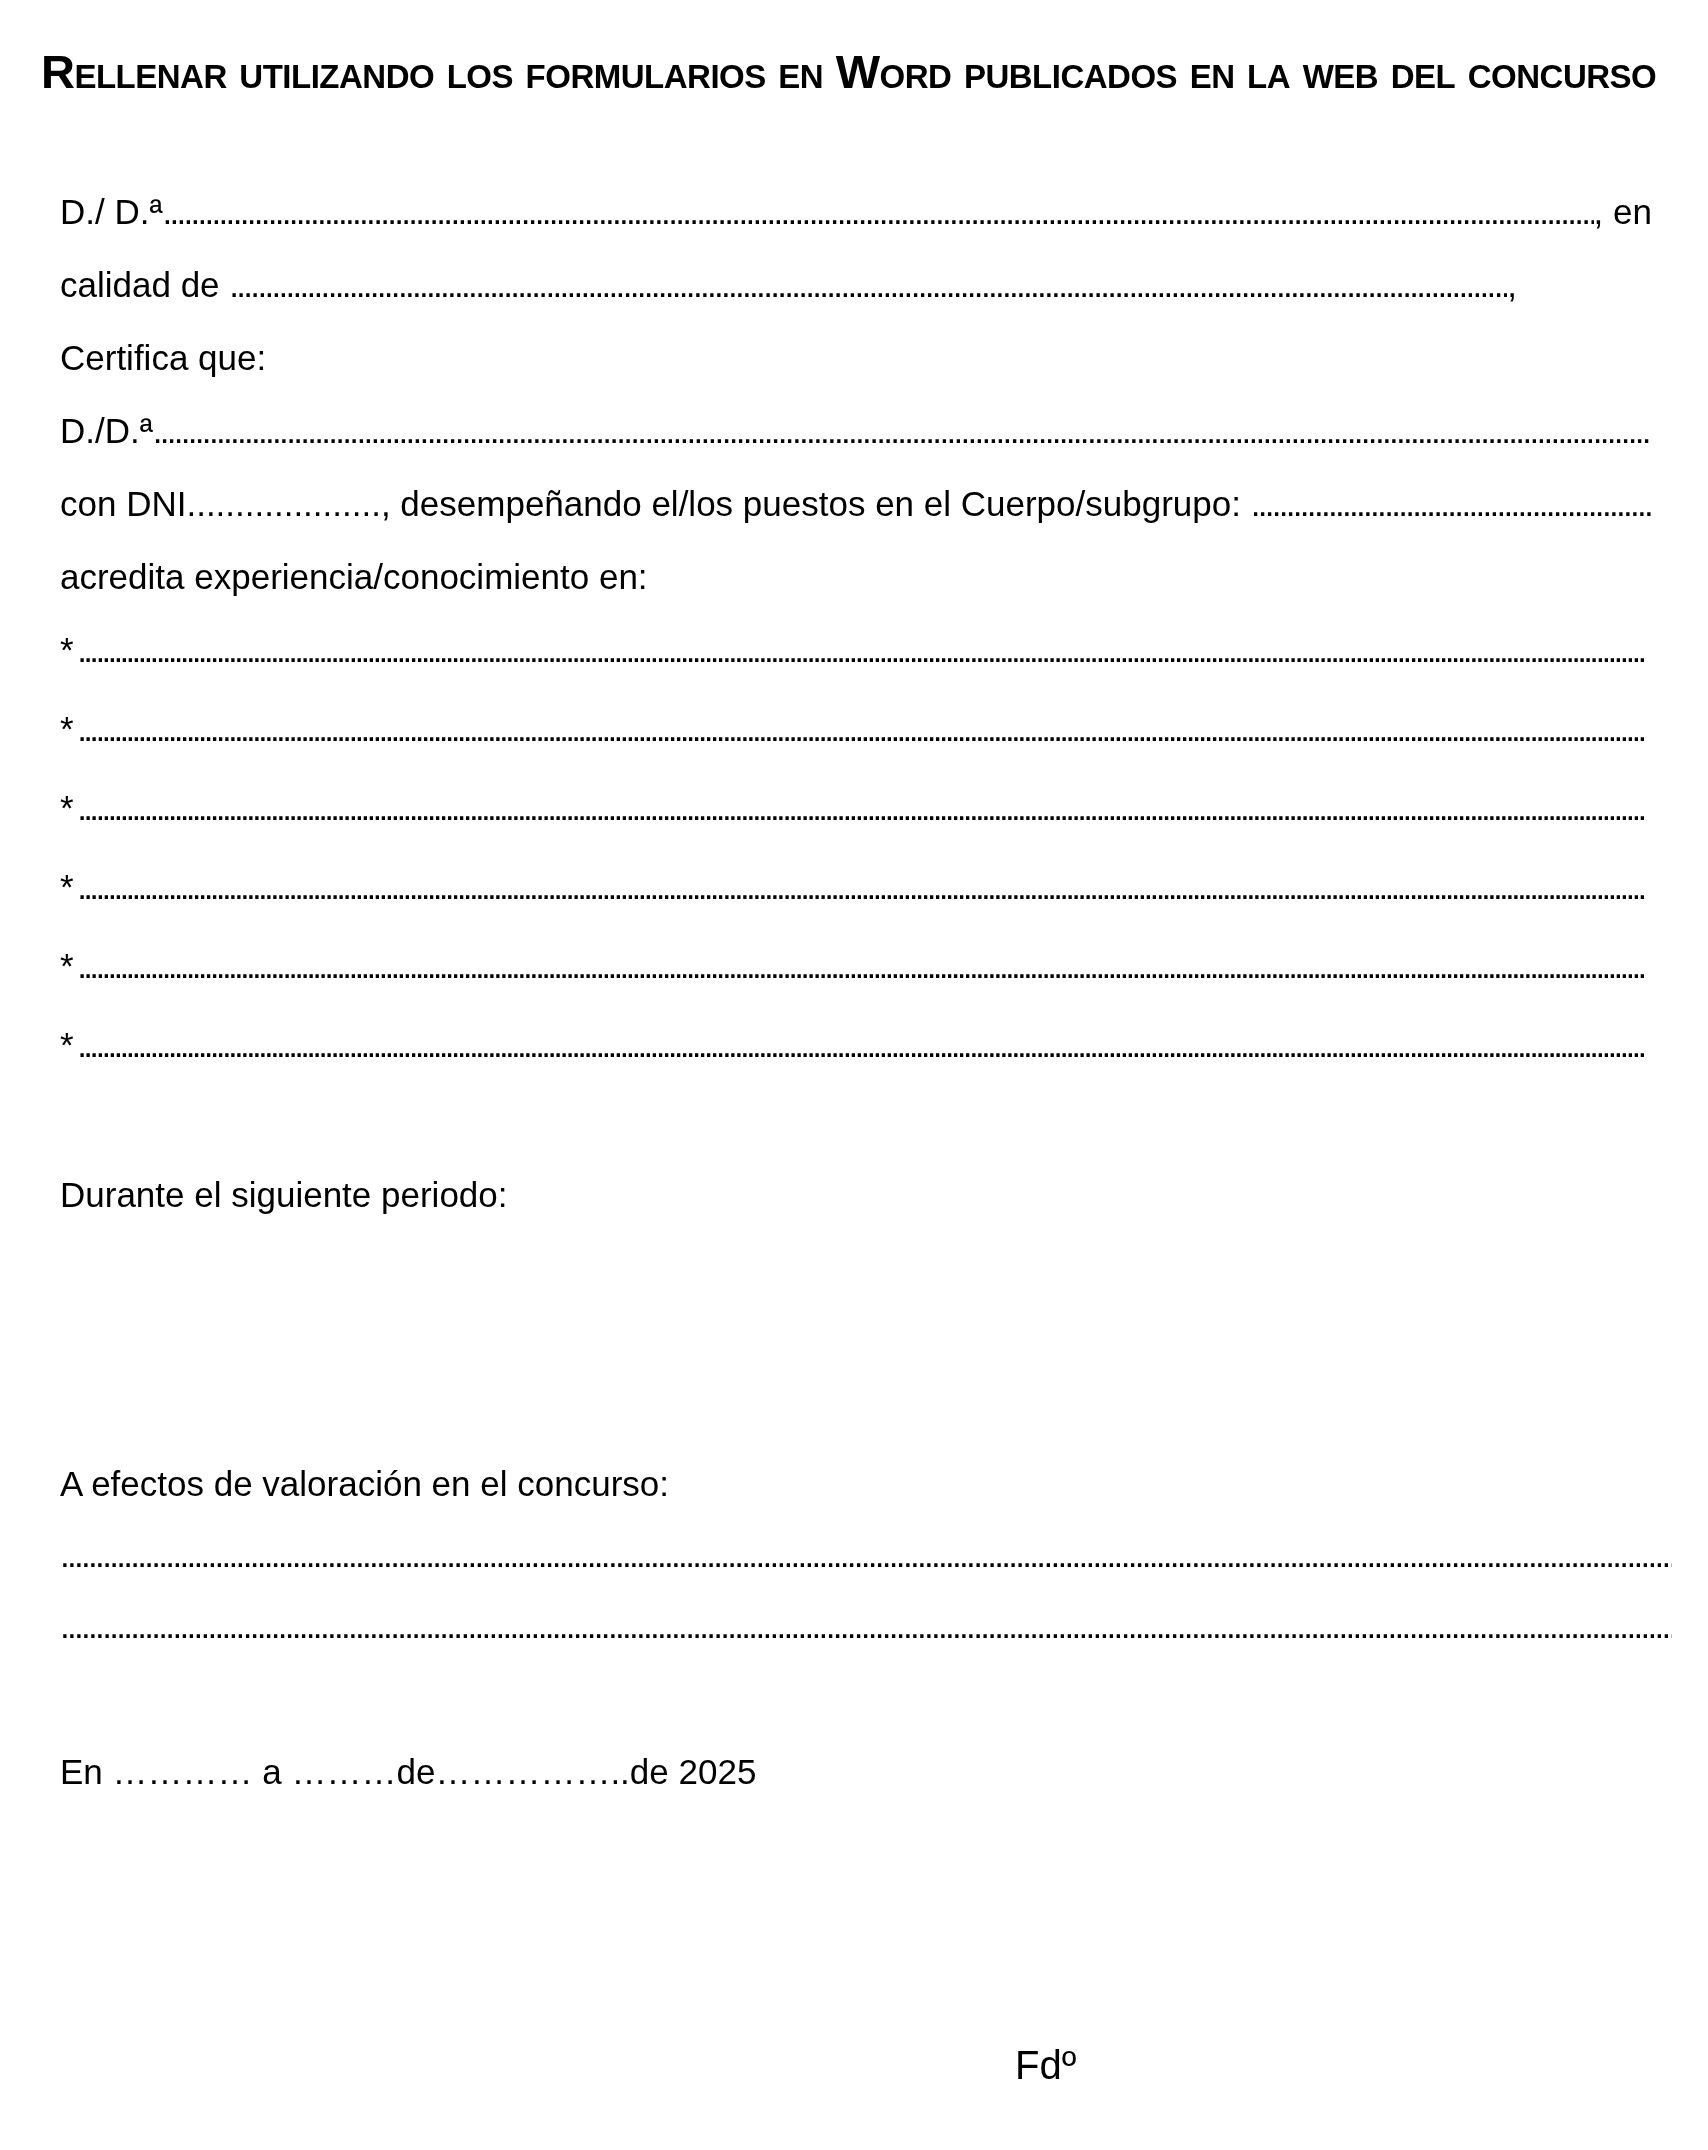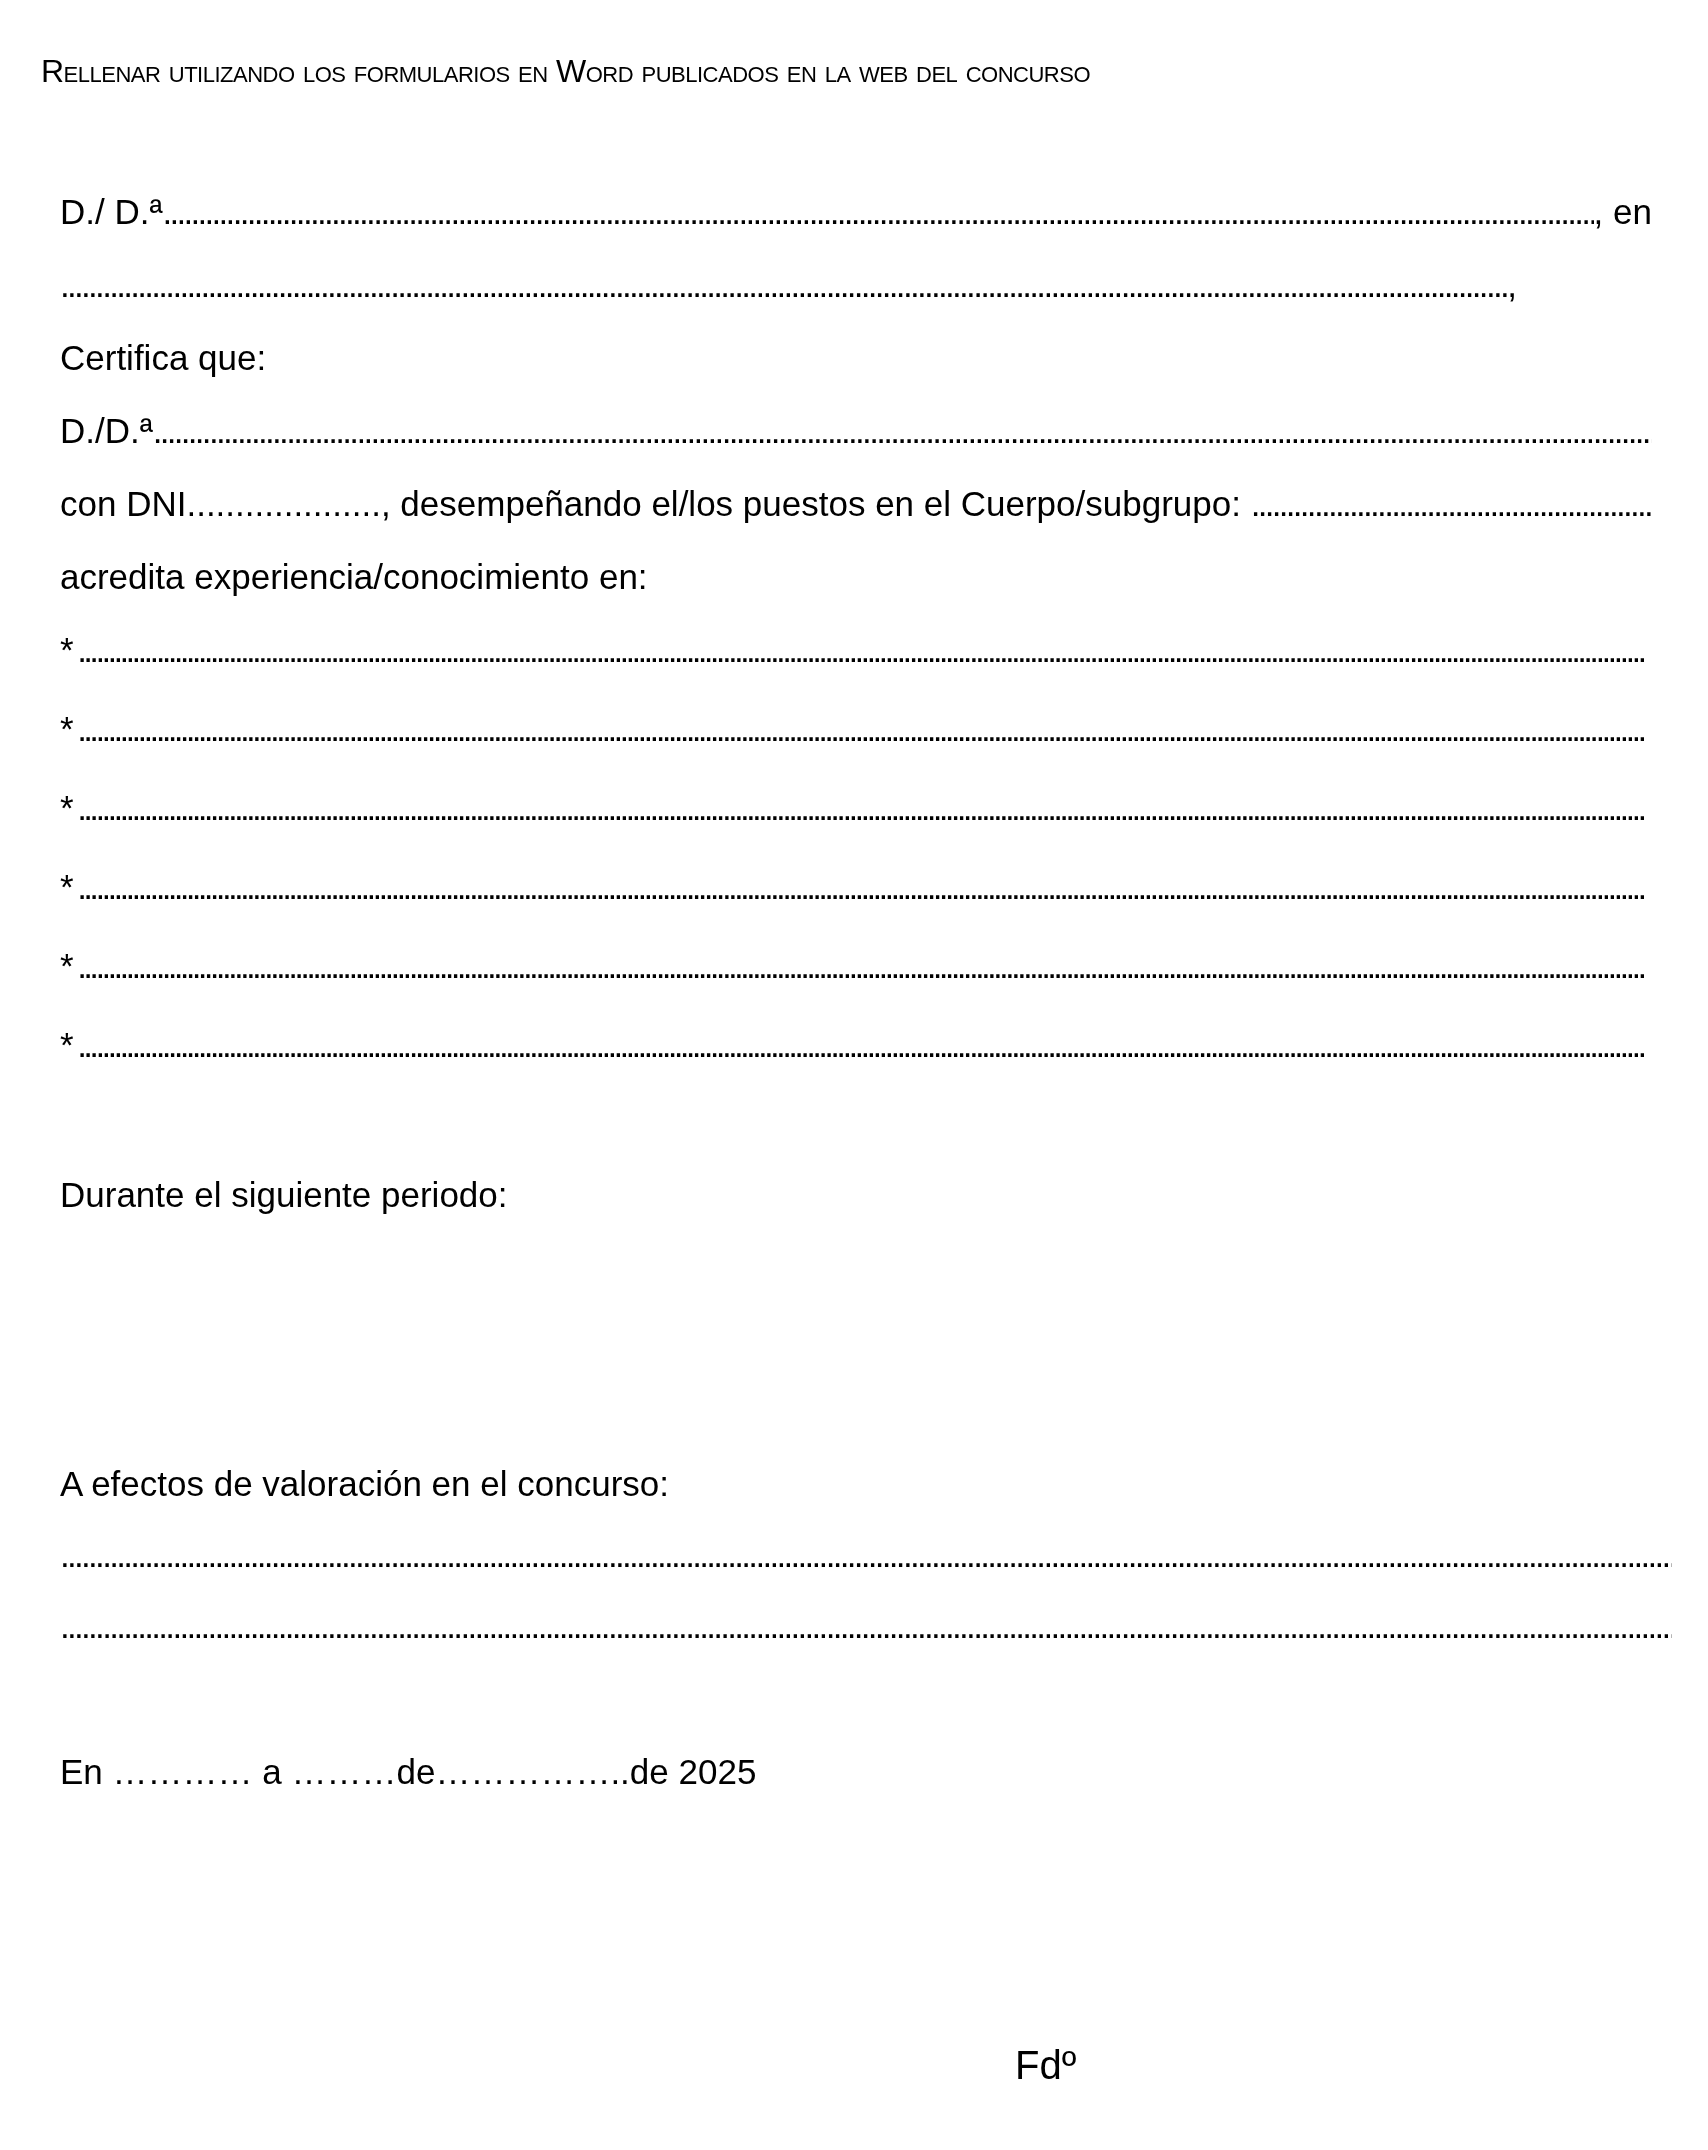--- a/index.html
+++ b/index.html
@@ -9,25 +9,26 @@
     height:2151px;
     background:#ffffff;
     color:#000000;
     font-family:"Liberation Sans",sans-serif;
     overflow:hidden;
   }
   .header{
     position:absolute;
     left:41px;
     top:45px;
-    font-size:32px;
+    font-size:47px;
     line-height:53px;
     font-variant:small-caps;
     letter-spacing:-0.5px;
     white-space:nowrap;
+    font-weight:bold;
   }
   .block{
     position:absolute;
     left:60px;
     right:57px;
     font-size:35px;
   }
   .line{
     display:flex;
     align-items:baseline;
@@ -69,20 +70,21 @@
 
   <div class="header">Rellenar utilizando los formularios en Word publicados en la web del concurso</div>
 
   <div class="block" id="certify-block">
     <div class="line">
       <span class="lead">D./ D.ª</span>
       <span class="fill">....................................................................................................................................................................................................................................................................</span>
       <span class="tail">, en</span>
     </div>
     <div class="line role-line">
+      <span class="lead">calidad de </span>
       <span class="fill">....................................................................................................................................................................................................................................................................</span>
       <span class="tail">,</span>
     </div>
     <div class="line">
       <span class="lead">Certifica que:</span>
     </div>
     <div class="line">
       <span class="lead">D./D.ª</span>
       <span class="fill">....................................................................................................................................................................................................................................................................</span>
     </div>

